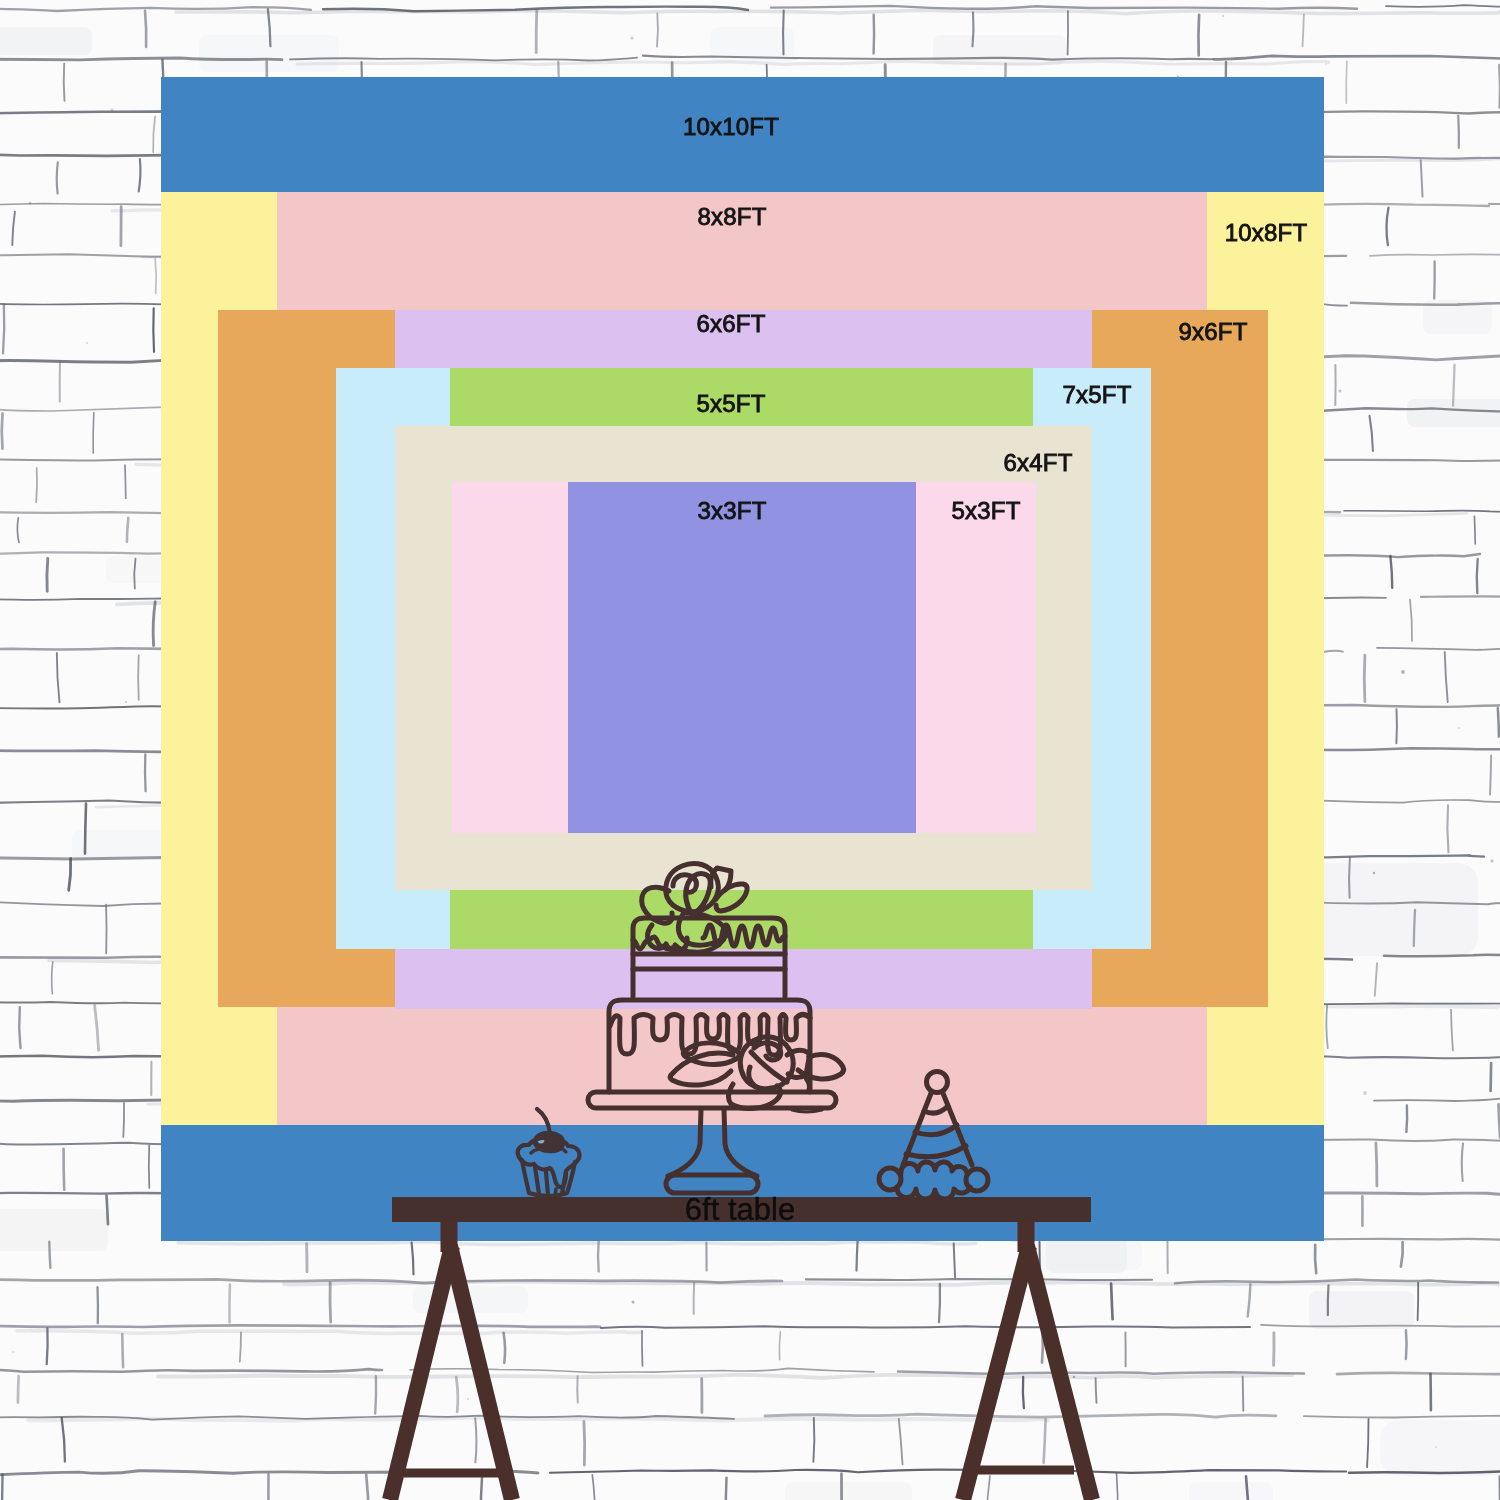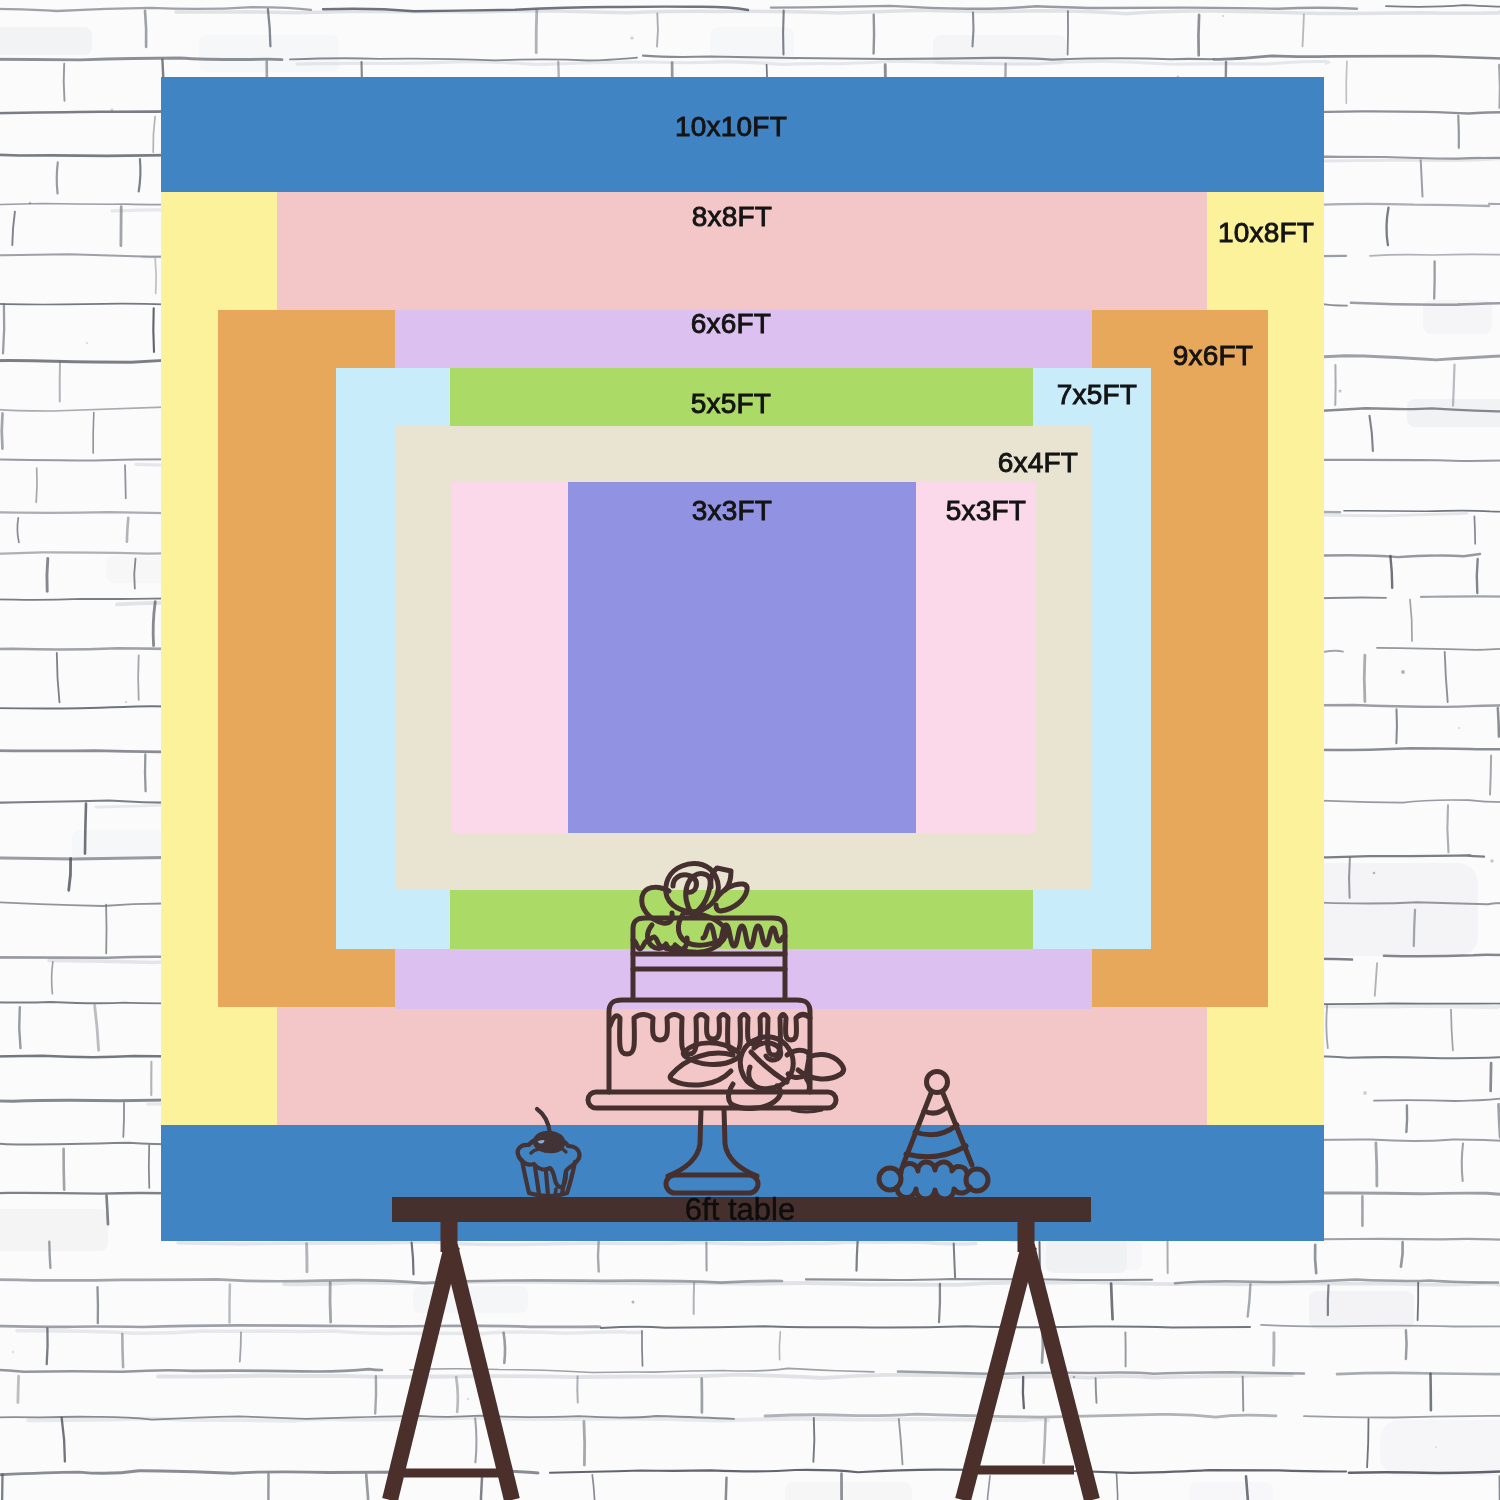--- a/index.html
+++ b/index.html
@@ -1,17 +1,17 @@
 <!DOCTYPE html>
 <html><head><meta charset="utf-8"><title>backdrop size chart</title><style>
 html,body{margin:0;padding:0;width:1500px;height:1500px;overflow:hidden;background:#fff;}
 #stage{position:relative;width:1500px;height:1500px;font-family:"Liberation Sans",sans-serif;}
 .abs{position:absolute;}
 .panel{position:absolute;}
-.lbl{position:absolute;font-size:28px;font-weight:400;color:#141414;-webkit-text-stroke:0.9px #141414;white-space:nowrap;transform:translate(-50%,-50%);letter-spacing:0.2px;}
+.lbl{position:absolute;font-size:24px;font-weight:400;color:#141414;-webkit-text-stroke:0.9px #141414;white-space:nowrap;transform:translate(-50%,-50%);letter-spacing:0.2px;}
 </style></head>
 <body>
 <div id="stage">
 
 <svg class="abs" style="left:0;top:0" width="1500" height="1500" viewBox="0 0 1500 1500">
       <defs>
         <filter id="soft" x="-5%" y="-5%" width="110%" height="110%">
           <feGaussianBlur stdDeviation="0.75"></feGaussianBlur>
         </filter>
       </defs>
@@ -589,21 +589,21 @@
 <div class="panel" style="left:568px;top:482px;width:348px;height:351px;background:#9193e2"></div>
 
 <div class="lbl" style="left:731px;top:127px">10x10FT</div>
 
 <div class="lbl" style="left:732px;top:217px">8x8FT</div>
 
 <div class="lbl" style="left:1266px;top:233px">10x8FT</div>
 
 <div class="lbl" style="left:731px;top:324px">6x6FT</div>
 
-<div class="lbl" style="left:1213px;top:356px">9x6FT</div>
+<div class="lbl" style="left:1213px;top:332px">9x6FT</div>
 
 <div class="lbl" style="left:731px;top:404px">5x5FT</div>
 
 <div class="lbl" style="left:1097px;top:395px">7x5FT</div>
 
 <div class="lbl" style="left:1038px;top:463px">6x4FT</div>
 
 <div class="lbl" style="left:732px;top:511px">3x3FT</div>
 
 <div class="lbl" style="left:986px;top:511px">5x3FT</div>

